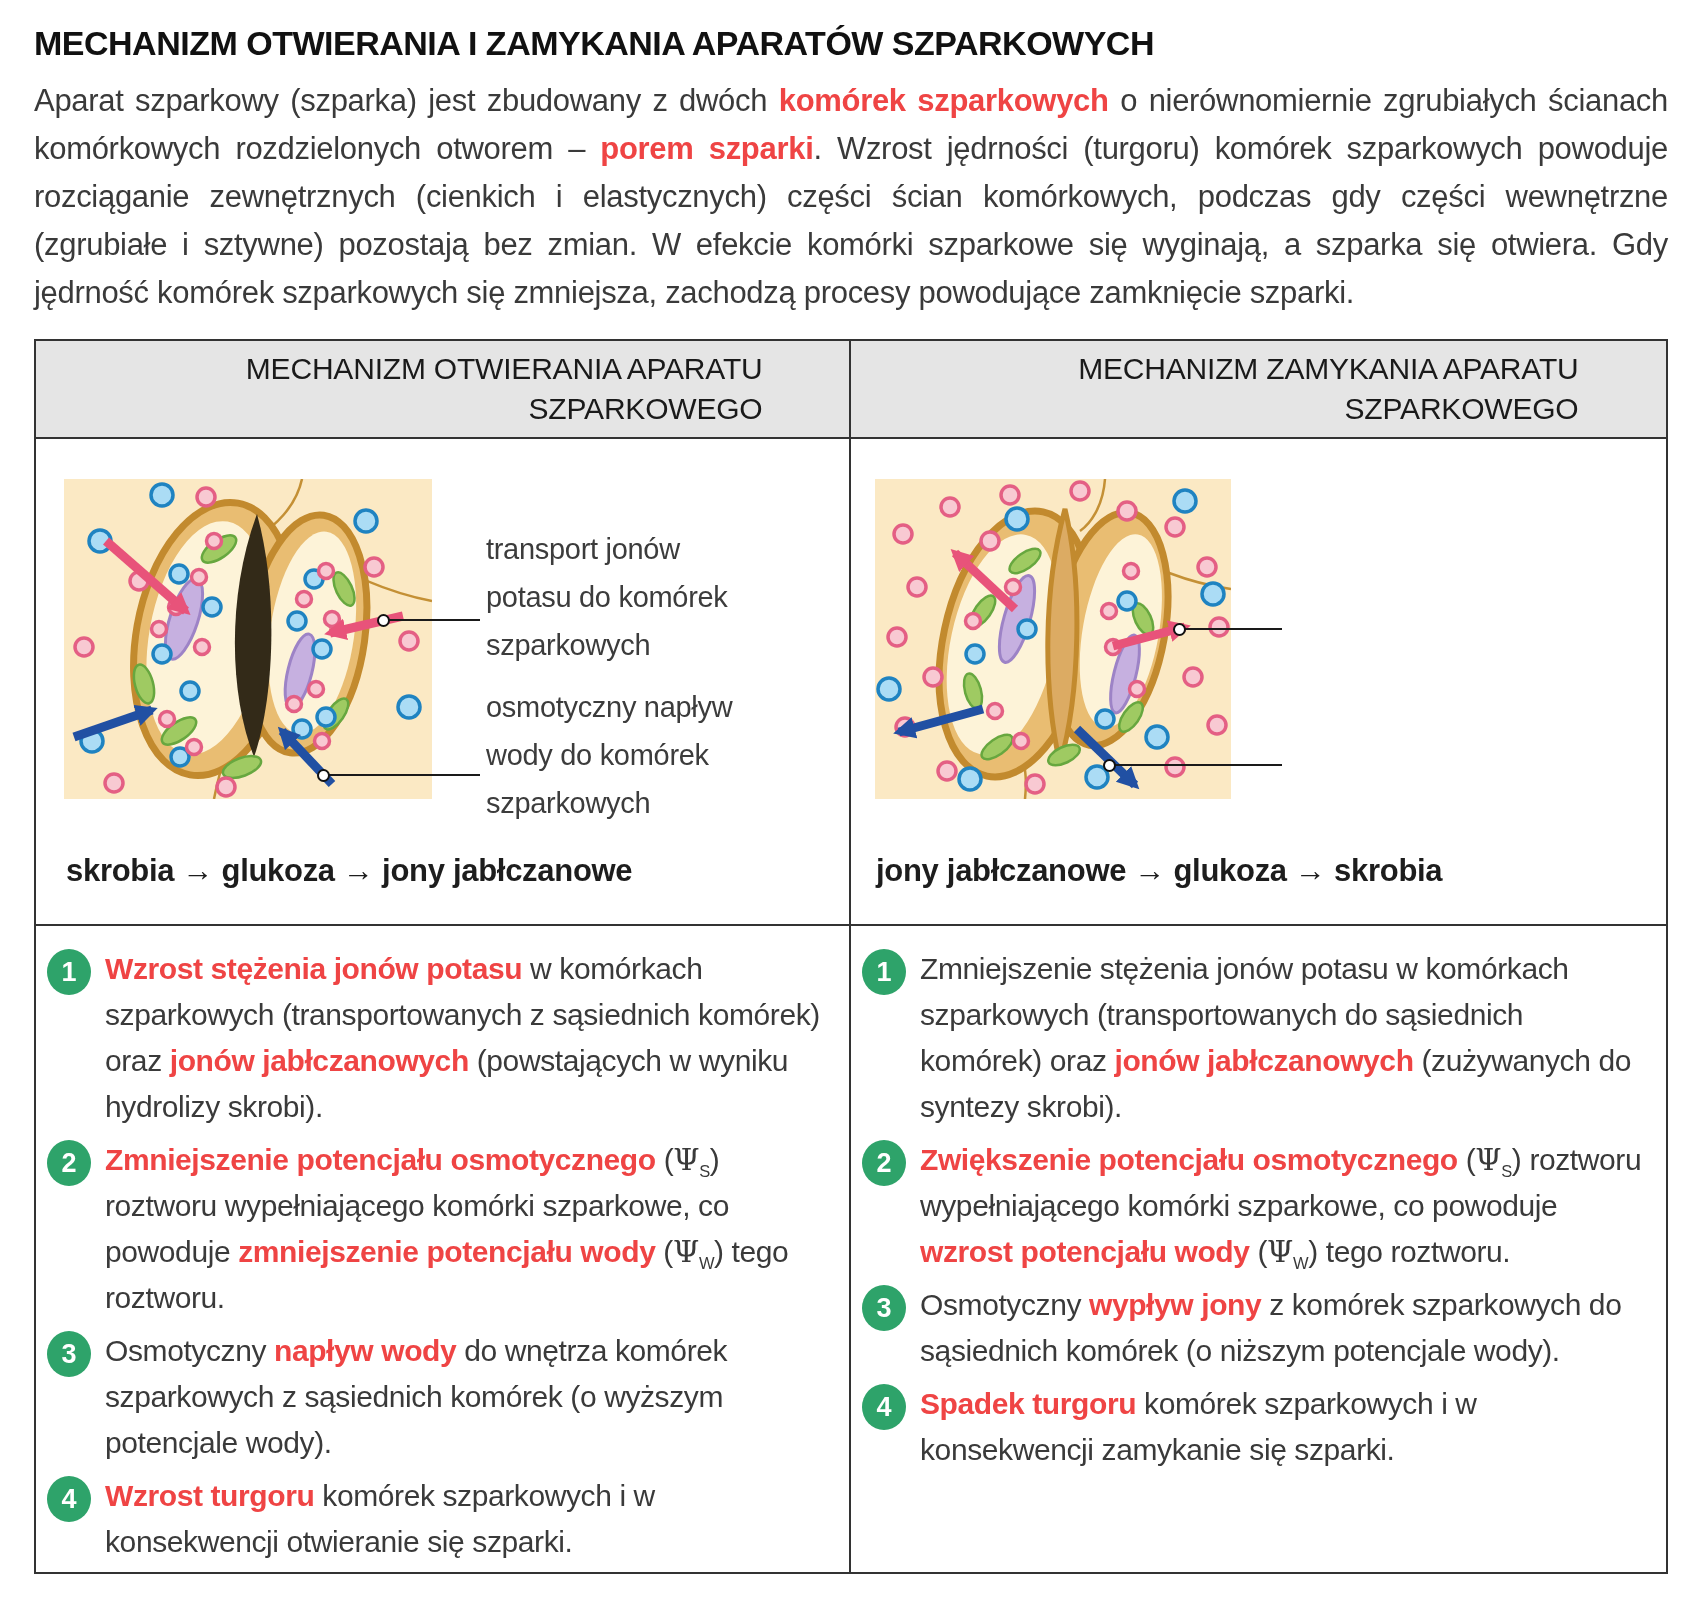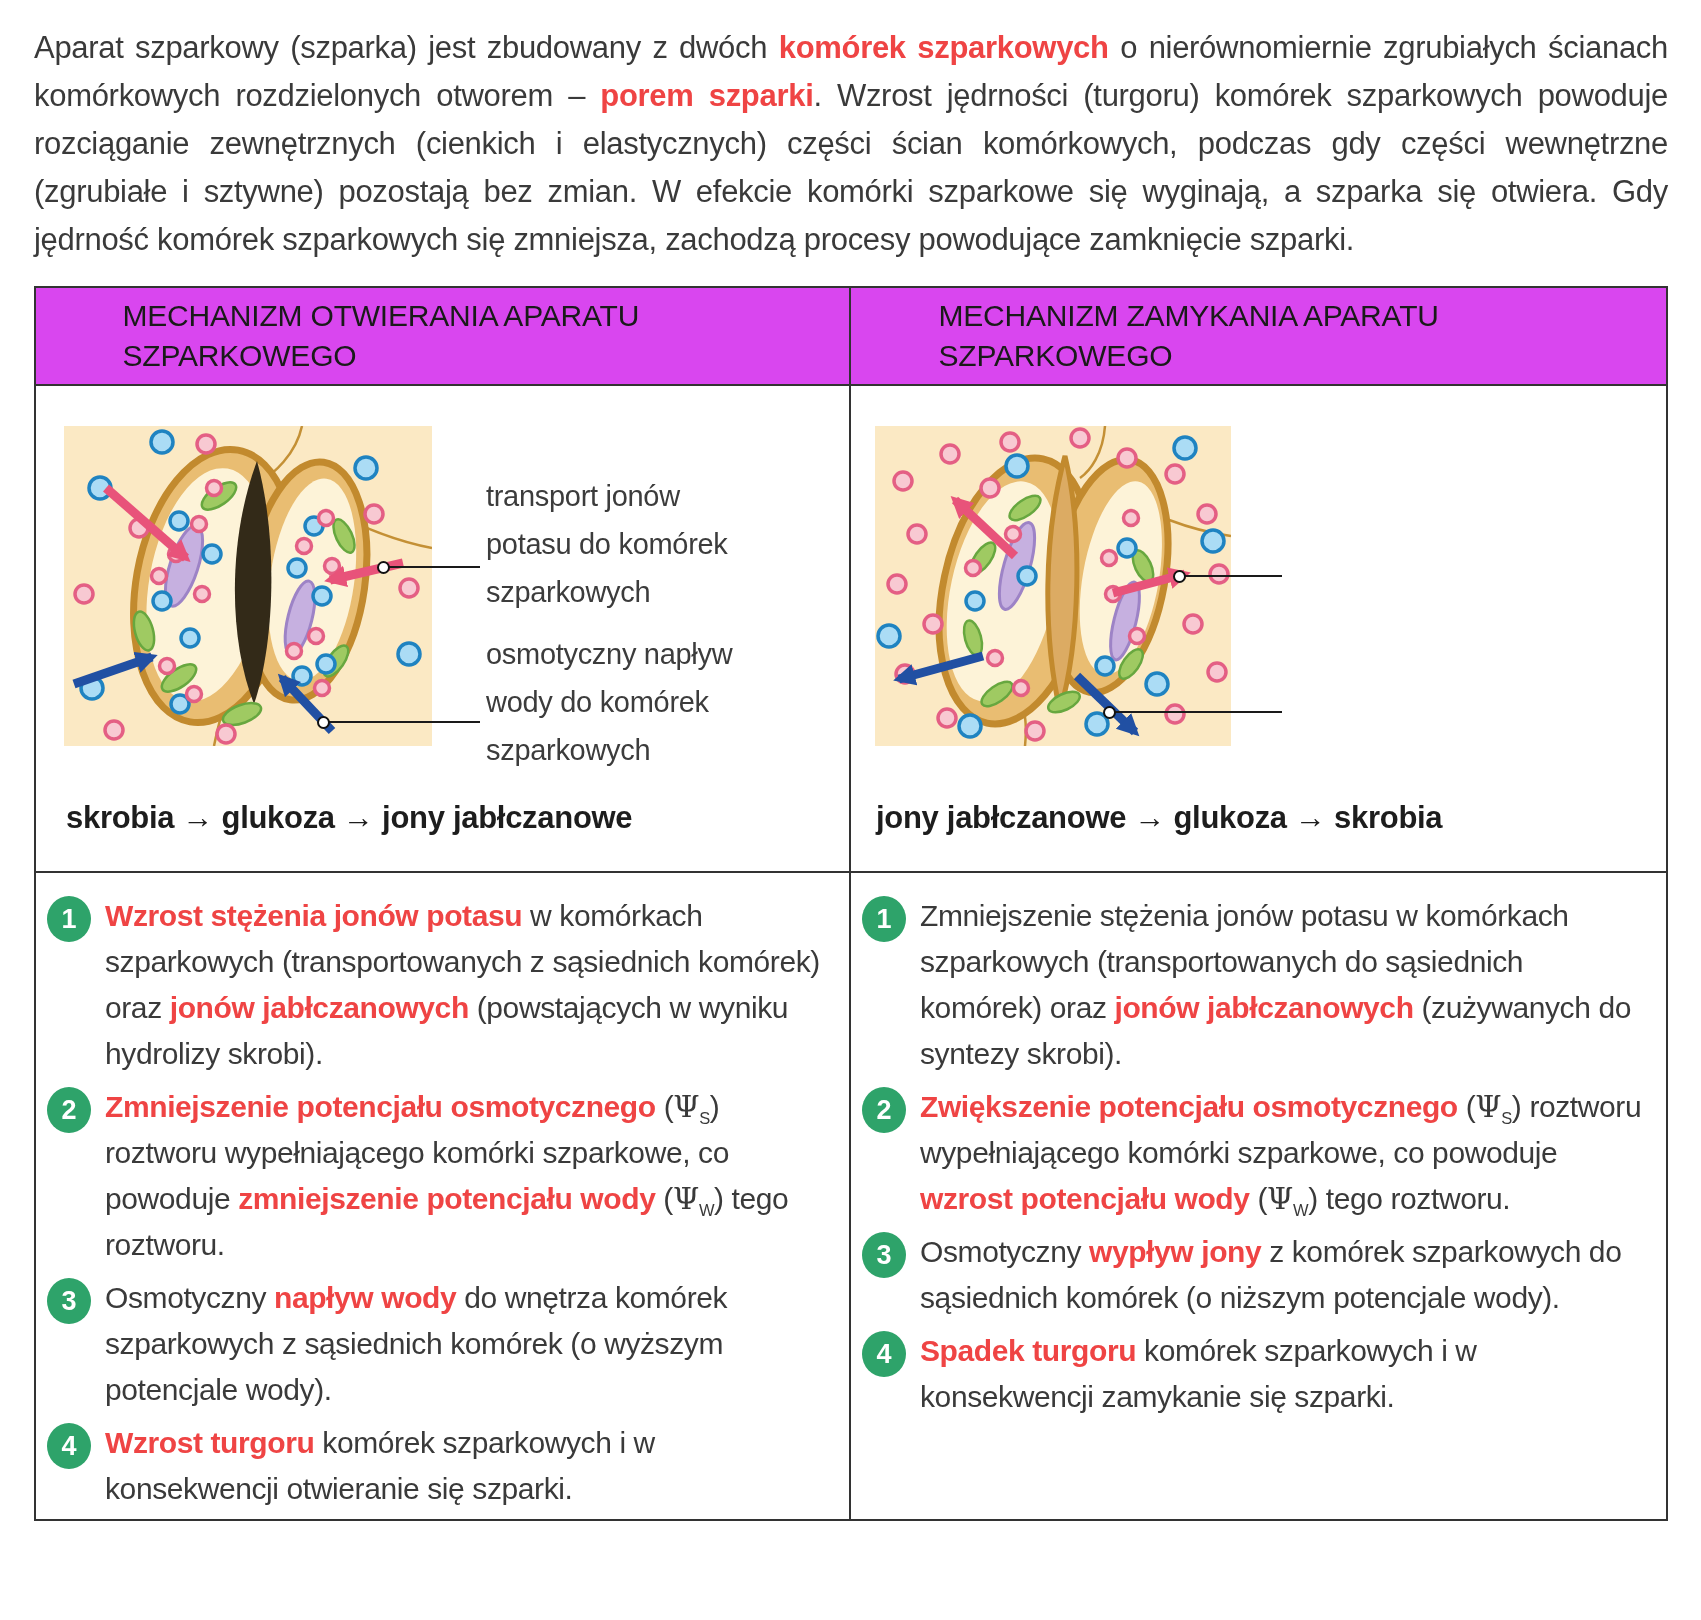--- a/index.html
+++ b/index.html
@@ -9,21 +9,21 @@
   .intro{font-size:31px;line-height:48px;letter-spacing:-0.3px;color:#3a3a3a;text-align:justify;margin:0 0 22px 0;}
   .intro .b,.step-text .b{font-weight:bold;color:#ef4444;}
   .psi{font-family:"DejaVu Serif",serif;}
   sub{font-size:0.55em;line-height:0;}
 
   .mech-table{border:2px solid #333;}
   .trow{display:flex;}
   .tcell{width:815px;box-sizing:border-box;background:#fff;}
   .tcell.first{border-right:2px solid #333;}
 
-  .hcell{background:#d946ef;border-bottom:2px solid #333;padding:8px 0;text-align:left;}
+  .hcell{background:#e5e5e5;border-bottom:2px solid #333;padding:8px 0;text-align:right;}
   .htext{font-size:30px;line-height:40px;color:#1a1a1a;max-width:640px;margin:0 auto;letter-spacing:-0.2px;}
 
   .figure-cell{position:relative;height:487px;border-bottom:2px solid #333;}
   .fig-svg{position:absolute;top:40px;}
   .fig-svg.fleft{left:28px;}
   .fig-svg.fright{left:24px;}
   .fig-label{position:absolute;font-size:29px;line-height:48px;color:#3c3c3c;letter-spacing:-0.3px;}
   .c0-l1{left:450px;top:86px;width:272px;}
   .c0-l2{left:450px;top:244px;width:282px;}
   .c1-l1{left:437px;top:148px;width:345px;}
@@ -41,20 +41,21 @@
   .steps-cell{min-height:591px;padding:20px 14px 0 11px;}
   .step{display:flex;margin-bottom:7px;}
   .step-badge{flex:0 0 44px;width:44px;height:46px;border-radius:50%;background:#2ea36a;color:#fff;font-weight:bold;font-size:27px;display:flex;align-items:center;justify-content:center;margin:3px 14px 0 0;}
   .step-text{font-size:30px;line-height:46px;color:#3a3a3a;letter-spacing:-0.4px;}
 </style>
 </head>
 <body>
 
 <div class="page">
 
+  <h1 class="title">MECHANIZM OTWIERANIA I ZAMYKANIA APARATÓW SZPARKOWYCH</h1>
 
   <p class="intro"><span>Aparat szparkowy (szparka) jest zbudowany z dwóch </span><span class="b">komórek szparkowych</span><span> o nierównomiernie zgrubiałych ścianach komórkowych rozdzielonych otworem – </span><span class="b">porem szparki</span><span>. Wzrost jędrności (turgoru) komórek szparkowych powoduje rozciąganie zewnętrznych (cienkich i elastycznych) części ścian komórkowych, podczas gdy części wewnętrzne (zgrubiałe i sztywne) pozostają bez zmian. W efekcie komórki szparkowe się wyginają, a szparka się otwiera. Gdy jędrność komórek szparkowych się zmniejsza, zachodzą procesy powodujące zamknięcie szparki.</span></p>
 
   <div class="mech-table">
 
     <div class="trow">
       <div class="tcell hcell first">
         <div class="htext">MECHANIZM OTWIERANIA APARATU SZPARKOWEGO</div>
       </div>
       <div class="tcell hcell">

